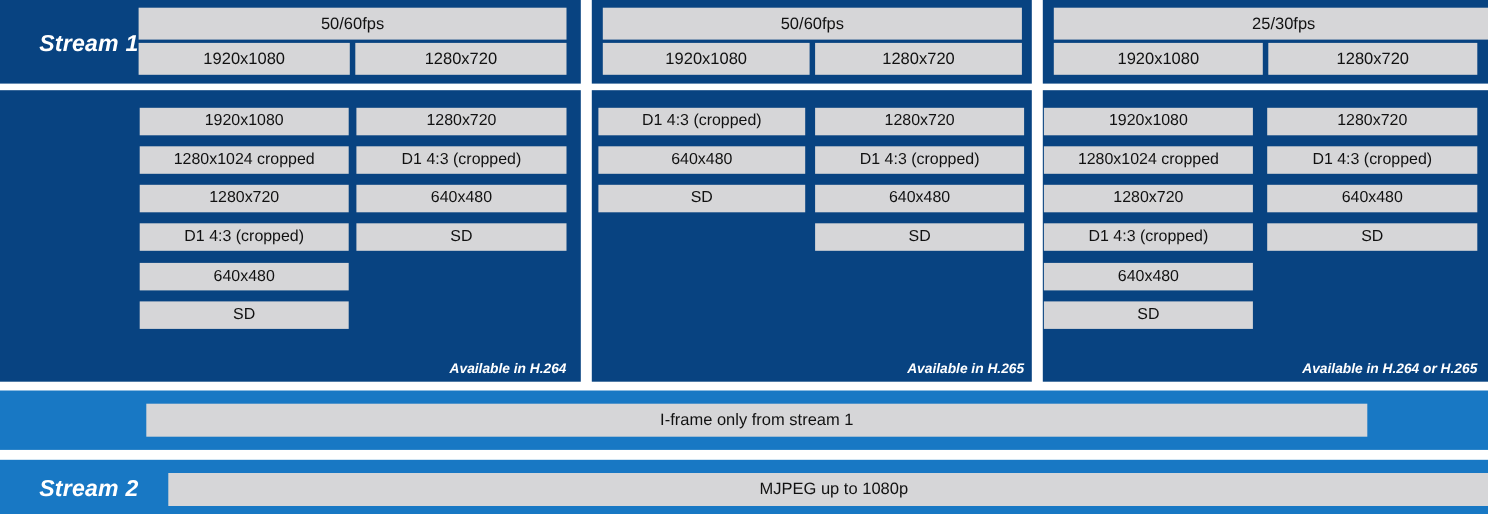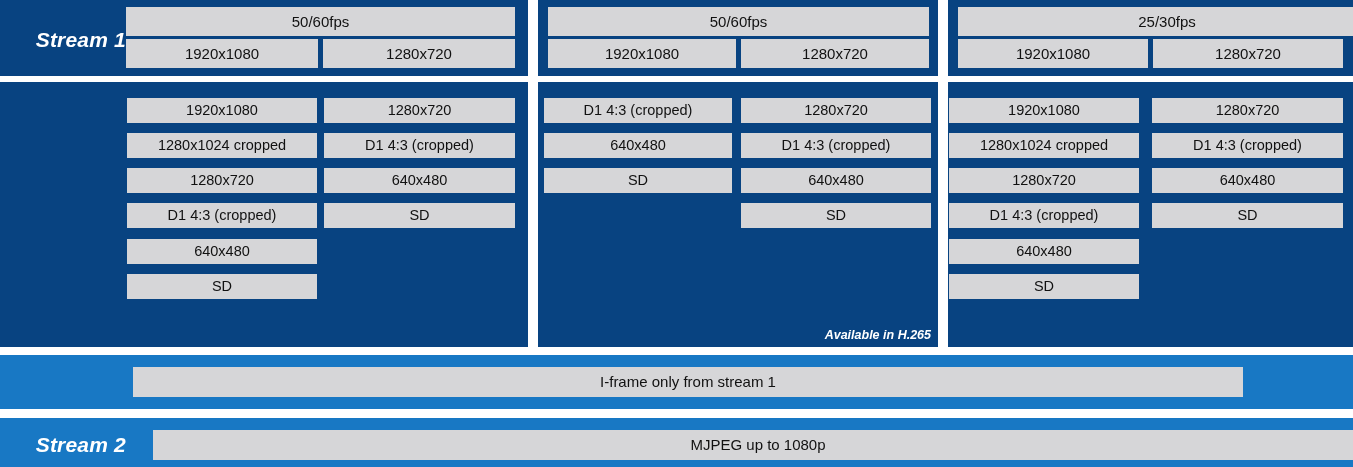--- a/index.html
+++ b/index.html
@@ -108,20 +108,21 @@
   <div class="box" style="left:127px; top:168px; width:190px;">1280x720</div>
   <div class="box" style="left:127px; top:203px; width:190px;">D1 4:3 (cropped)</div>
   <div class="box" style="left:127px; top:239px; width:190px;">640x480</div>
   <div class="box" style="left:127px; top:274px; width:190px;">SD</div>
 
   <div class="box" style="left:324px; top:98px; width:191px;">1280x720</div>
   <div class="box" style="left:324px; top:133px; width:191px;">D1 4:3 (cropped)</div>
   <div class="box" style="left:324px; top:168px; width:191px;">640x480</div>
   <div class="box" style="left:324px; top:203px; width:191px;">SD</div>
 
+  <div class="avail" style="left:300px; top:328px; width:215px;">Available in H.264</div>
 
   <div class="box" style="left:544px; top:98px; width:188px;">D1 4:3 (cropped)</div>
   <div class="box" style="left:544px; top:133px; width:188px;">640x480</div>
   <div class="box" style="left:544px; top:168px; width:188px;">SD</div>
 
   <div class="box" style="left:741px; top:98px; width:190px;">1280x720</div>
   <div class="box" style="left:741px; top:133px; width:190px;">D1 4:3 (cropped)</div>
   <div class="box" style="left:741px; top:168px; width:190px;">640x480</div>
   <div class="box" style="left:741px; top:203px; width:190px;">SD</div>
 
@@ -132,20 +133,21 @@
   <div class="box" style="left:949px; top:168px; width:190px;">1280x720</div>
   <div class="box" style="left:949px; top:203px; width:190px;">D1 4:3 (cropped)</div>
   <div class="box" style="left:949px; top:239px; width:190px;">640x480</div>
   <div class="box" style="left:949px; top:274px; width:190px;">SD</div>
 
   <div class="box" style="left:1152px; top:98px; width:191px;">1280x720</div>
   <div class="box" style="left:1152px; top:133px; width:191px;">D1 4:3 (cropped)</div>
   <div class="box" style="left:1152px; top:168px; width:191px;">640x480</div>
   <div class="box" style="left:1152px; top:203px; width:191px;">SD</div>
 
+  <div class="avail" style="left:1103px; top:328px; width:240px;">Available in H.264 or H.265</div>
 
   <div class="panel light" style="left:0px; top:355px; width:1353px; height:54px;"></div>
   <div class="stream-label" style="top:371px;margin-top:48px;">Stream 3</div>
   <div class="box wide" style="left:133px; top:367px; width:1110px; height:30px; line-height:30px;">I-frame only from stream 1</div>
 
   <div class="panel light" style="left:0px; top:418px; width:1353px; height:49px;"></div>
   <div class="stream-label" style="top:433px;">Stream 2</div>
   <div class="box wide" style="left:133px; top:430px; width:1210px; height:30px; line-height:30px;margin-left:20px;">MJPEG up to 1080p</div>
 
 </div>

